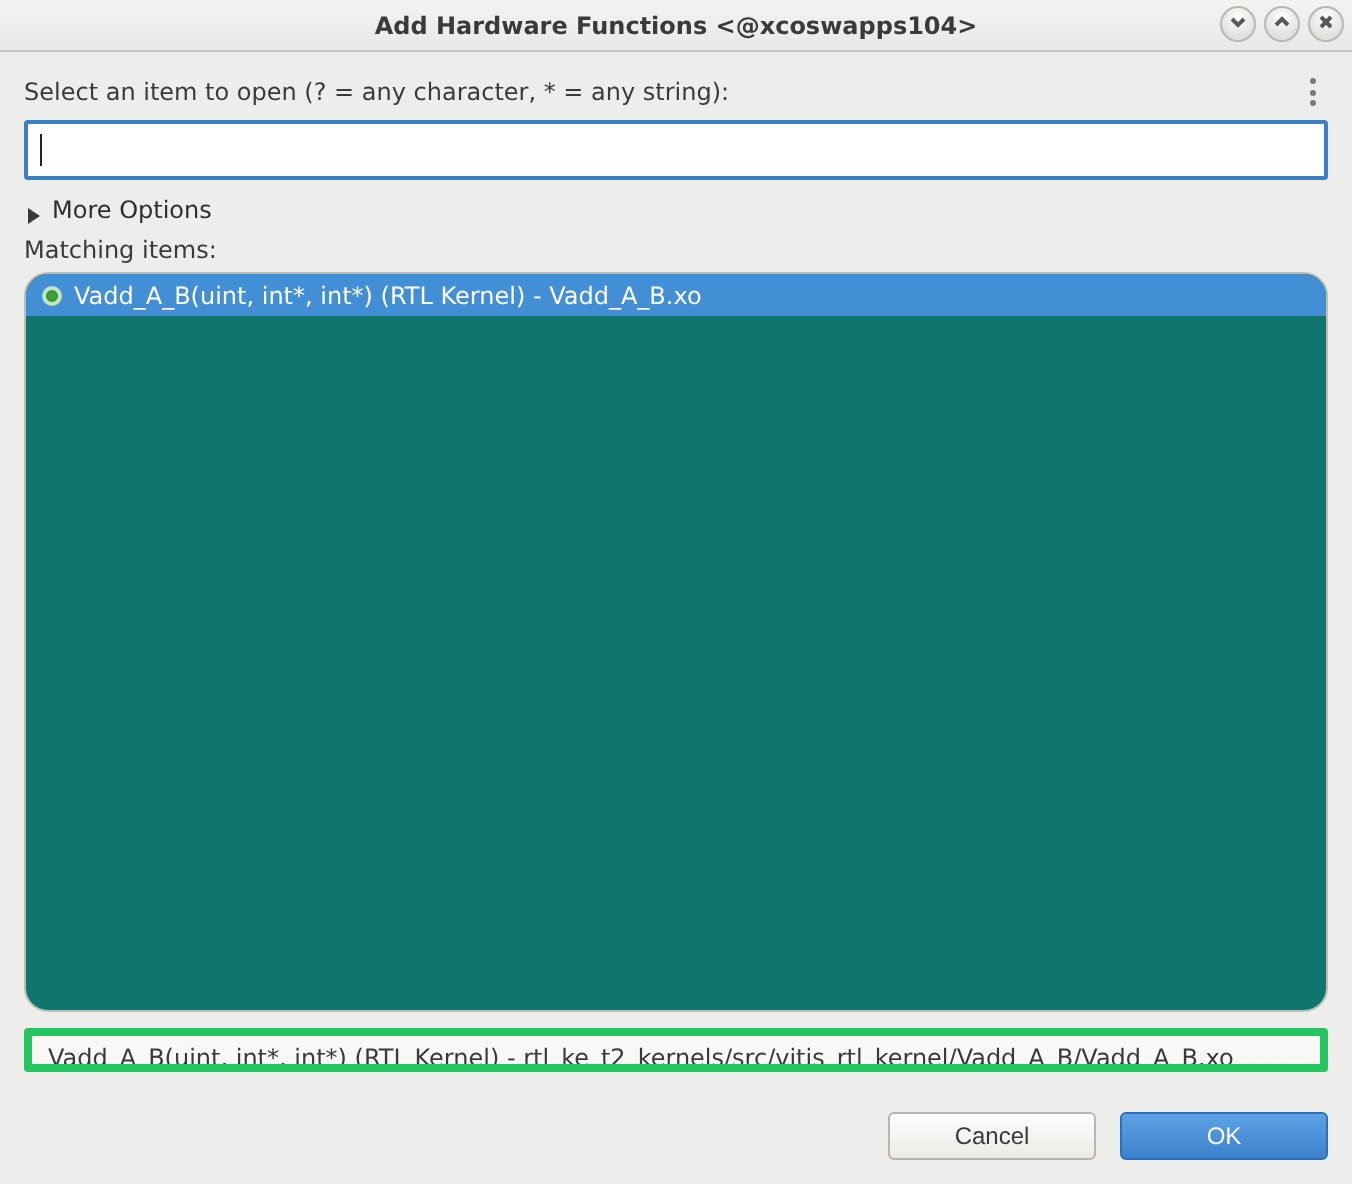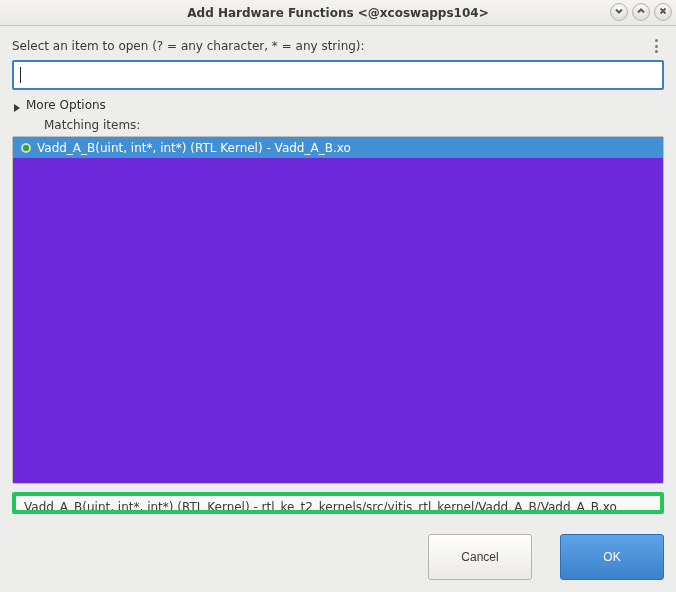--- a/index.html
+++ b/index.html
@@ -94,26 +94,26 @@
     cursor: pointer;
   }
   .more-options .tri {
     width: 0; height: 0;
     border-top: 4px solid transparent;
     border-bottom: 4px solid transparent;
     border-left: 6px solid #3a3a39;
     margin-left: 2px;
   }
 
-  .matching-label { margin-bottom: 4px; color: #3a3a39; margin-left: 32px; }
+  .matching-label { margin-bottom: 4px; color: #3a3a39; }
 
   .list-box {
     border: 1px solid #bfbdb8;
-    border-radius: 2px;
-    background: #6d28d9;
+    border-radius: 12px;
+    background: #0f766e;
     flex: 1 1 auto;
     overflow: auto;
     min-height: 300px;
   }
   .list-row {
     display: flex; align-items: center; gap: 6px;
     padding: 3px 8px;
     color: #fff;
     background: #428fd6;
     font-size: 12px;
@@ -142,28 +142,27 @@
     font-size: 12px;
   }
   .button-row {
     display: flex;
     justify-content: flex-end;
     gap: 12px;
     margin-top: 20px;
   }
   .btn {
     min-width: 104px;
-    height: 46px;
+    height: 24px;
     border: 1px solid #b7b5b0;
     border-radius: 3px;
     background: linear-gradient(to bottom, #fdfdfc, #eceae6);
     color: #3a3a39;
     cursor: pointer;
     font-size: 12px;
-    margin-left: 16px;
   }
   .btn-primary {
     border: 1px solid #2f6fb5;
     background: linear-gradient(to bottom, #5ea2e6, #3c82cc);
     color: #fff;
   }
 </style>
 </head>
 <body>
 

